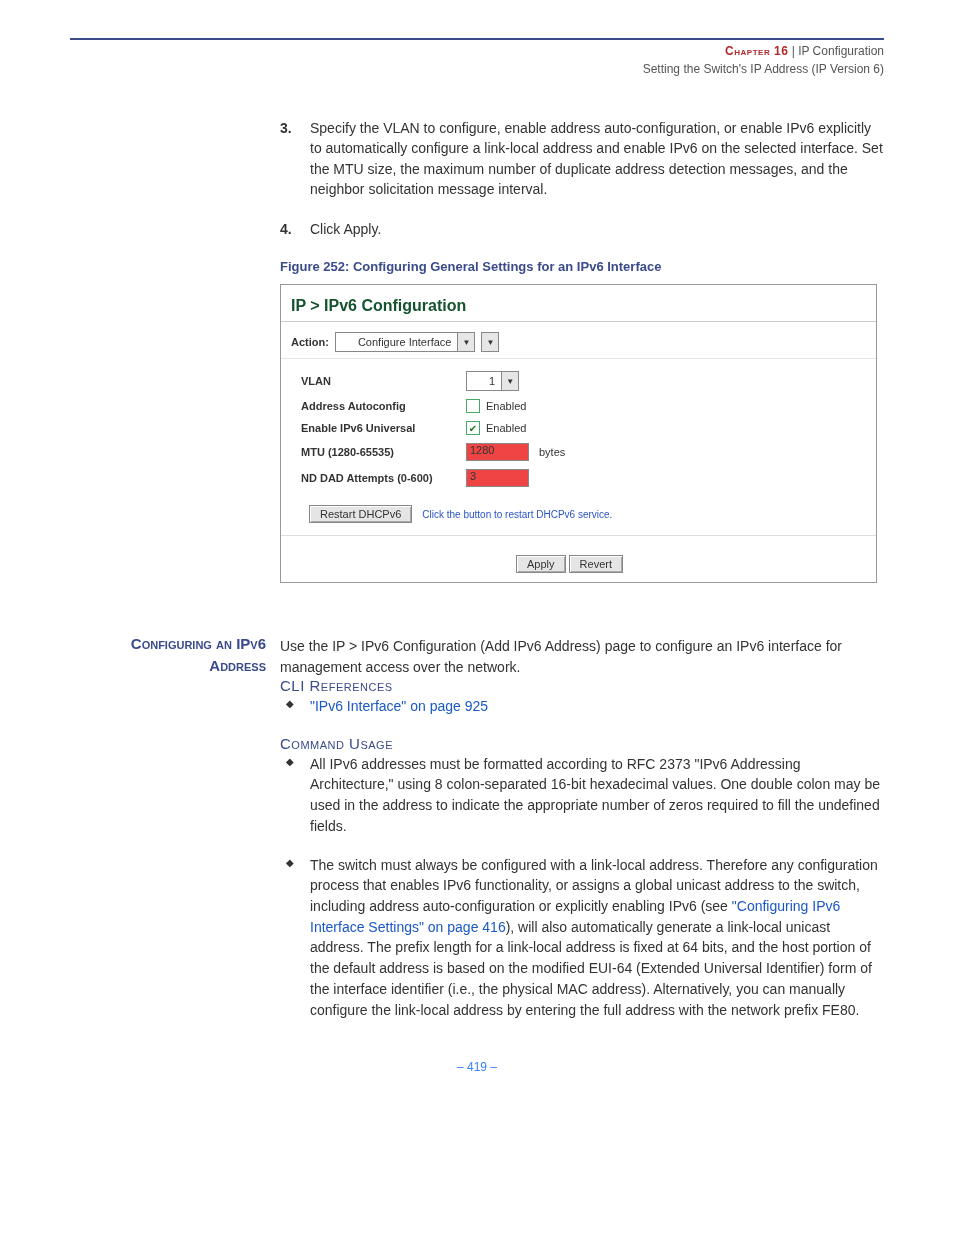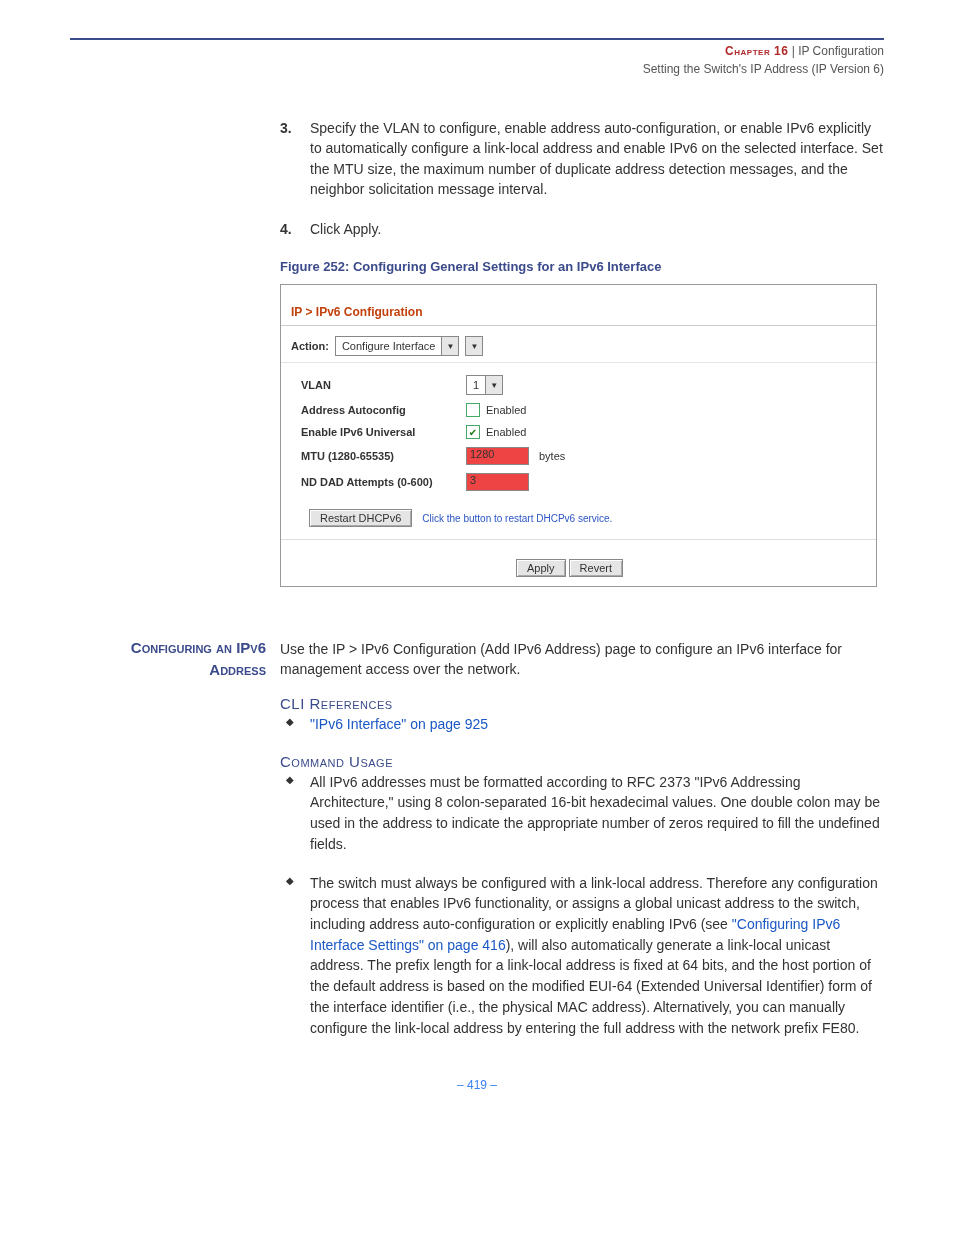--- a/index.html
+++ b/index.html
@@ -60,44 +60,45 @@
   .screenshot {
     border: 1px solid #999;
     width: 595px;
     font-family: Arial, sans-serif;
     font-size: 11px;
     color: #333;
     background: #fff;
     margin-bottom: 50px;
   }
   .ss-title {
-    color: #c2410c;
-    font-weight: bold;
-    font-size: 12px;
-    padding: 20px 10px 4px 10px;
+    color: #14532d;
+    font-weight: bold;
+    font-size: 16px;
+    padding: 12px 10px 4px 10px;
   }
   .ss-rule {
     border-top: 1px solid #ccc;
     margin: 2px 0 6px 0;
   }
   .ss-action-row {
     padding: 4px 10px 6px 10px;
     border-bottom: 1px solid #e5e5e5;
     margin-bottom: 12px;
     display: flex;
     align-items: center;
     gap: 6px;
   }
   .ss-action-row .lbl { font-weight: bold; }
   .select-box {
     border: 1px solid #888;
     background: #fff;
     display: inline-flex;
     align-items: center;
     height: 18px;
+    padding-left: 16px;
   }
   .select-box .txt { padding: 0 6px; }
   .select-box .btn {
     width: 16px; height: 18px;
     background: #e6e6e6;
     border-left: 1px solid #888;
     display: flex; align-items: center; justify-content: center;
     font-size: 8px; color: #333;
   }
   .dd-empty {
@@ -138,22 +139,21 @@
     box-shadow: inset 1px 1px 0 #fff, inset -1px -1px 0 #aaa;
   }
   .ss-hint { color: #2a55c5; font-size: 10px; }
   .ss-hr { border-top:1px solid #ddd; margin: 12px -20px 0 -20px; }
   .ss-footer {
     text-align: center;
     padding: 10px 18px 12px 0;
   }
   .section-row {
     display: flex;
-    align-items: center;
-    margin-bottom: 14px;
+    align-items: flex-end;
   }
   .side-heading {
     width: 210px;
     flex: 0 0 210px;
     color: #3a4a8a;
     font-weight: bold;
     font-variant: small-caps;
     text-align: right;
     padding-right: 14px;
     line-height: 1.45;

